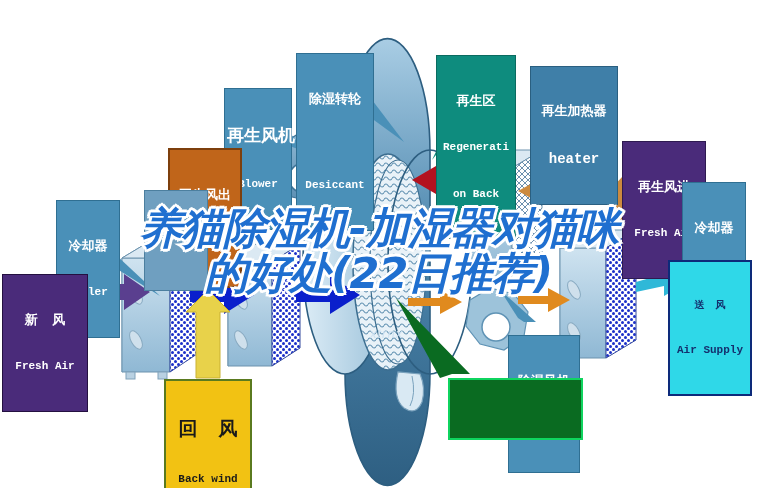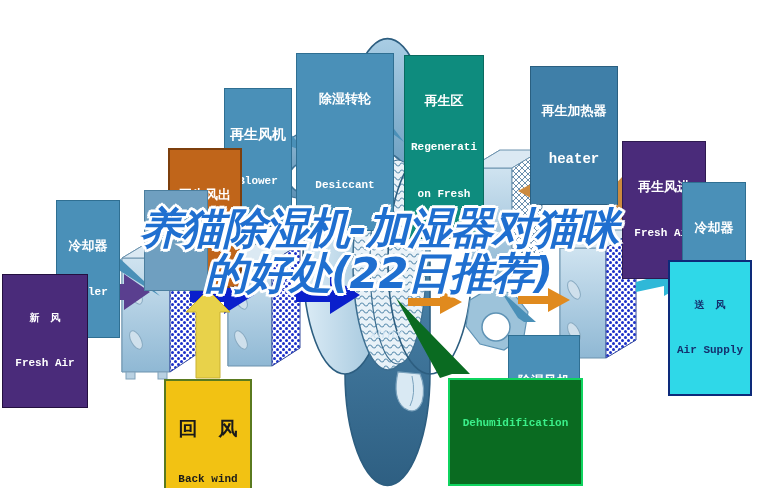--- a/index.html
+++ b/index.html
@@ -222,34 +222,34 @@
     <polygon points="578,120 592,120 548,170 574,130" fill="#3f7fa8"></polygon>
     <polygon points="690,200 704,200 652,248 684,210" fill="#4a90b8"></polygon>
     <polygon points="88,240 100,240 160,296 90,252" fill="#4a90b8"></polygon>
     <polygon points="180,218 194,218 250,272 184,228" fill="#6f9fc0"></polygon>
     <polygon points="524,322 536,322 500,290 518,318" fill="#4a90b8"></polygon>
     <polygon points="452,374 470,374 396,298 440,378" fill="#0a6b21"></polygon>
   </svg>
 
   <div class="wm" style="left:370px;top:326px;">xtrnx</div>
 
-  <div class="lbl" style="left:296px;top:53px;width:98px;padding:3px 2px;background:#4a90b8;border:1px solid #2f6f92;color:#ffffff;">
+  <div class="lbl" style="left:296px;top:53px;width:78px;padding:3px 2px;background:#4a90b8;border:1px solid #2f6f92;color:#ffffff;">
     <span class="cn" style="font-size:13px;">除湿转轮</span>
     <span class="en" style="font-size:11px;margin-top:40px;">Desiccant</span>
   </div>
 
   <div class="lbl" style="left:224px;top:88px;width:68px;padding:3px 2px;background:#4a90b8;border:1px solid #2f6f92;color:#ffffff;">
-    <span class="cn" style="font-size:14px;">再生风机</span>
+    <span class="cn" style="font-size:17px;">再生风机</span>
     <span class="en" style="font-size:11px;">Blower</span>
   </div>
 
-  <div class="lbl" style="left:404px;top:55px;width:80px;padding:3px 2px;background:#0e8c7e;border:1px solid #0a6b60;color:#ffffff;">
+  <div class="lbl" style="left:436px;top:55px;width:80px;padding:3px 2px;background:#0e8c7e;border:1px solid #0a6b60;color:#ffffff;">
     <span class="cn" style="font-size:13px;">再生区</span>
     <span class="en" style="font-size:11px;">Regenerati</span>
-    <span class="en" style="font-size:11px;">on Fresh</span>
+    <span class="en" style="font-size:11px;">on Back</span>
   </div>
 
   <div class="lbl" style="left:530px;top:66px;width:88px;padding:2px 2px;background:#3f7fa8;border:1px solid #2a5f80;color:#ffffff;">
     <span class="cn" style="font-size:13px;">再生加热器</span>
     <span class="en" style="font-size:14px;">heater</span>
   </div>
 
   <div class="lbl" style="left:622px;top:141px;width:84px;padding:3px 2px;background:#4a2b7a;border:1px solid #2e1a50;color:#ffffff;">
     <span class="cn" style="font-size:13px;">再生风进</span>
     <span class="en" style="font-size:11px;">Fresh Air</span>
@@ -268,36 +268,35 @@
   <div class="lbl" style="left:56px;top:200px;width:64px;padding:3px 2px;background:#4a90b8;border:1px solid #2f6f92;color:#ffffff;">
     <span class="cn" style="font-size:13px;">冷却器</span>
     <span class="en" style="font-size:11px;">Cooler</span>
   </div>
 
   <div class="lbl" style="left:144px;top:190px;width:64px;padding:3px 2px 13px 2px;background:#6f9fc0;border:1px solid #4c7f9f;color:#ffffff;">
     <span class="cn" style="font-size:13px;">冷却器</span>
   </div>
 
   <div class="lbl" style="left:2px;top:274px;width:86px;padding:3px 2px;background:#4a2b7a;border:1px solid #241040;color:#ffffff;">
-    <span class="cn" style="font-size:10px;">新    风</span>
+    <span class="cn" style="font-size:13px;">新    风</span>
     <span class="en" style="font-size:11px;">Fresh Air</span>
   </div>
 
   <div class="lbl" style="left:164px;top:379px;width:88px;padding:3px 2px;background:#f2c213;border:2px solid #5a7a1f;color:#1a1a1a;">
     <span class="cn" style="font-size:19px;">回    风</span>
     <span class="en" style="font-size:11px;">Back wind</span>
   </div>
 
   <div class="lbl" style="left:508px;top:335px;width:72px;padding:3px 2px;background:#4a90b8;border:1px solid #2f6f92;color:#ffffff;">
     <span class="cn" style="font-size:13px;">除湿风机</span>
     <span class="en" style="font-size:11px;">Blower</span>
   </div>
 
   <div class="lbl" style="left:448px;top:378px;width:135px;padding:3px 2px;background:#0a6b21;border:2px solid #0fd45f;color:#3bf08a;">
-    <span class="en" style="font-size:11px;">Dehumidification</span>
     
   </div>
 
   <div class="lbl" style="left:668px;top:260px;width:84px;padding:3px 2px;background:#2fd8e8;border:2px solid #0d2a7a;color:#14306e;">
     <span class="cn" style="font-size:10px;">送    风</span>
     <span class="en" style="font-size:11px;">Air Supply</span>
   </div>
 
   <div id="title">
     <span class="tline">养猫除湿机-加湿器对猫咪</span>

